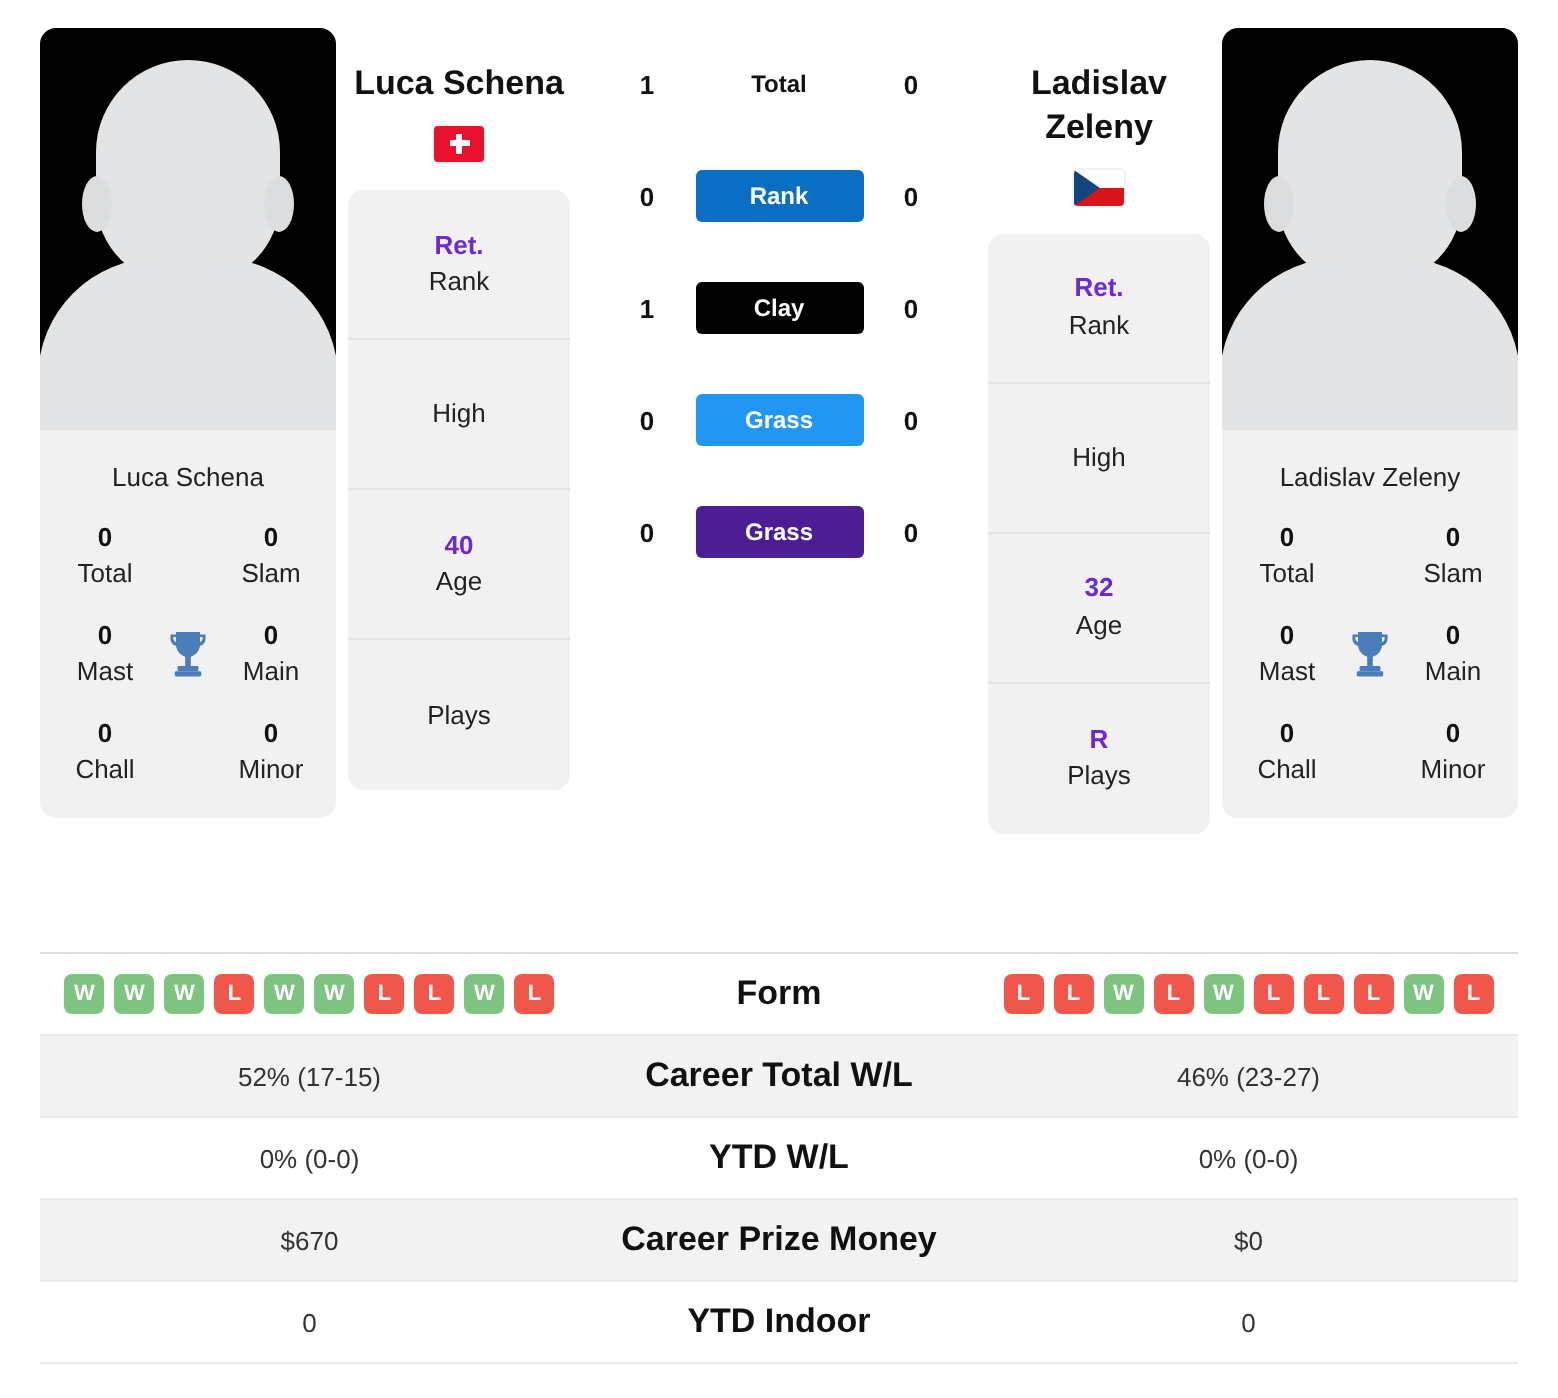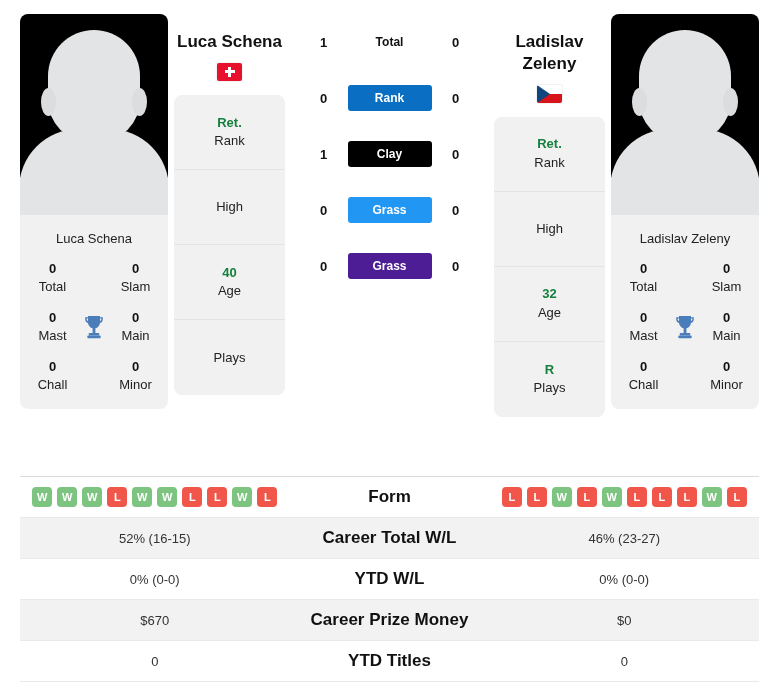--- a/index.html
+++ b/index.html
@@ -171,21 +171,21 @@
     display: flex;
     flex-direction: column;
     align-items: center;
     justify-content: center;
     border-bottom: 1px solid #e4e4e4;
   }
   .info-row:last-child { border-bottom: none; }
   .info-val {
     font-size: 13px;
     font-weight: bold;
-    color: #15803d;
+    color: #6d28d9;
     line-height: 1.4;
     min-height: 1px;
   }
   .info-lbl {
     font-size: 13px;
     color: #222;
     line-height: 1.4;
   }
 
   
@@ -485,36 +485,36 @@
           <div class="form-badge form-l">L</div>
           <div class="form-badge form-l">L</div>
           <div class="form-badge form-l">L</div>
           <div class="form-badge form-w">W</div>
           <div class="form-badge form-l">L</div>
         </div>
     </div>
   </div>
 
   <div class="table-row shaded">
-    <div class="cell-left">52% (16-15)</div>
+    <div class="cell-left">52% (17-15)</div>
     <div class="cell-mid">Career Total W/L</div>
     <div class="cell-right">46% (23-27)</div>
   </div>
 
   <div class="table-row">
     <div class="cell-left">0% (0-0)</div>
     <div class="cell-mid">YTD W/L</div>
     <div class="cell-right">0% (0-0)</div>
   </div>
 
   <div class="table-row shaded">
     <div class="cell-left">$670</div>
     <div class="cell-mid">Career Prize Money</div>
     <div class="cell-right">$0</div>
   </div>
 
   <div class="table-row">
     <div class="cell-left">0</div>
-    <div class="cell-mid">YTD Titles</div>
+    <div class="cell-mid">YTD Indoor</div>
     <div class="cell-right">0</div>
   </div>
 
 </div>
 
 </body></html>

